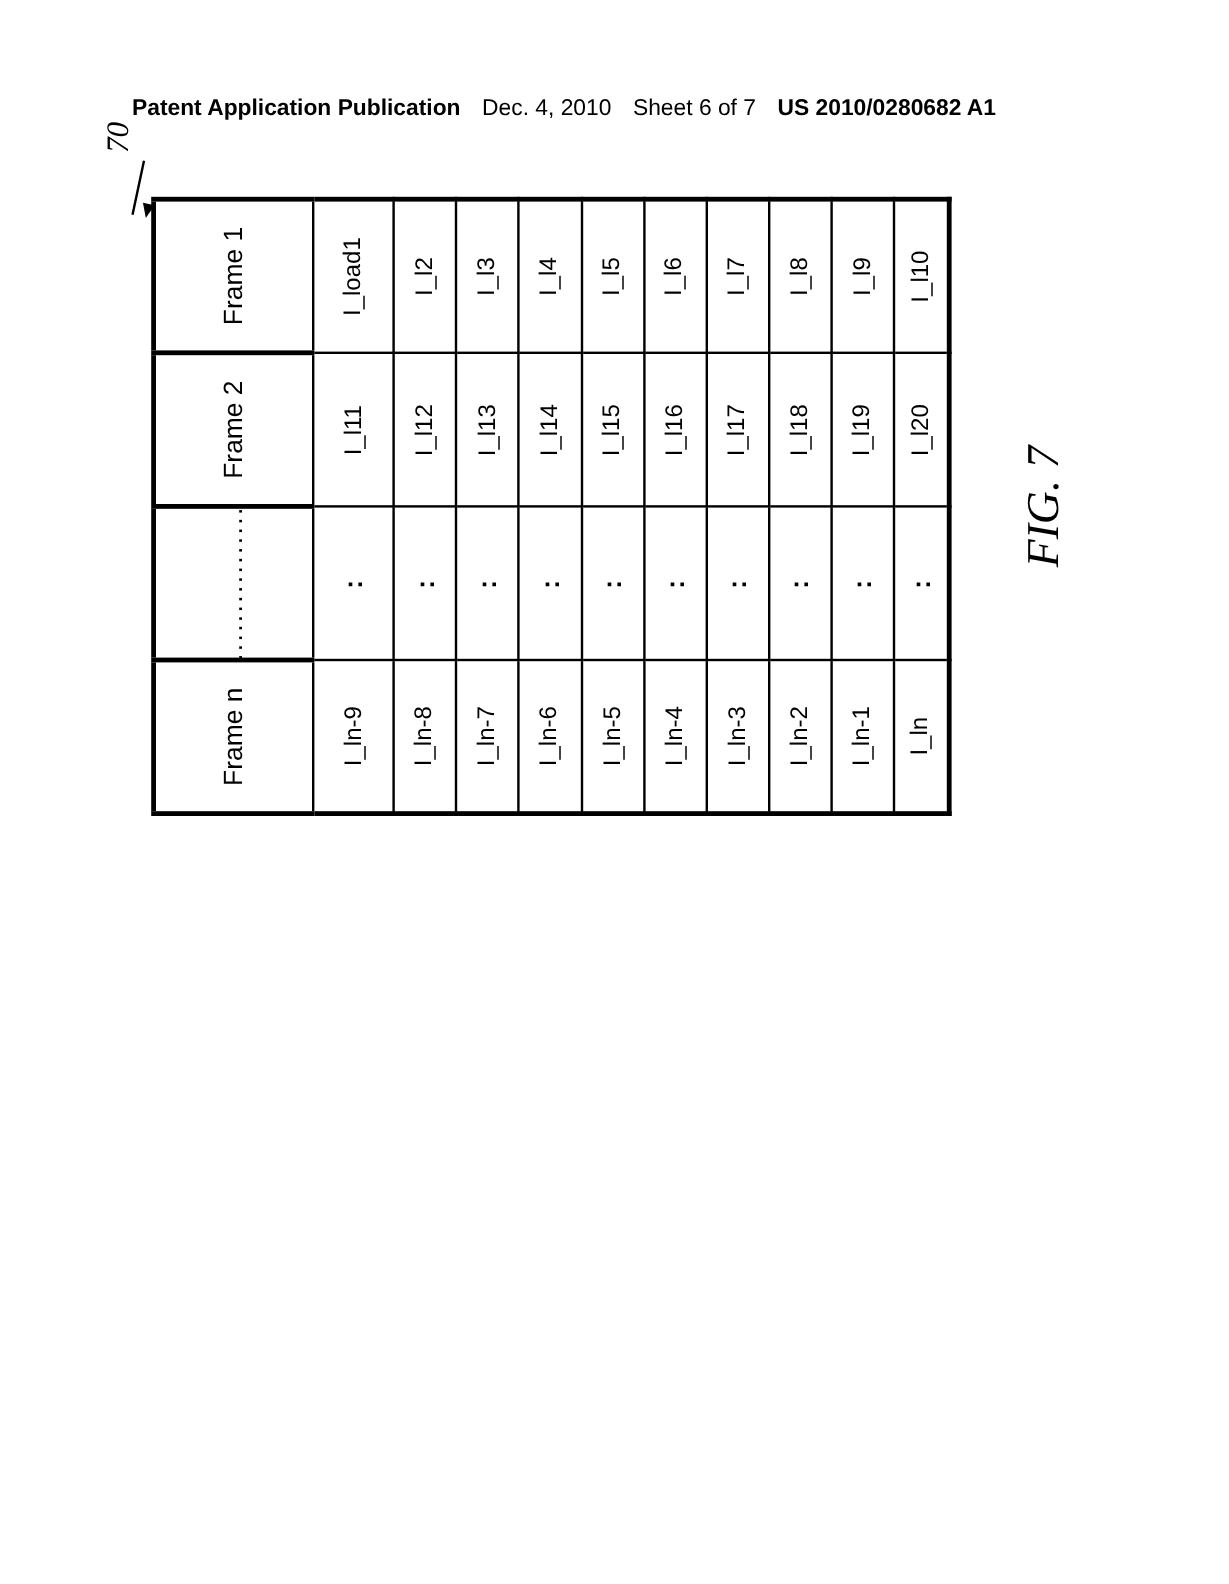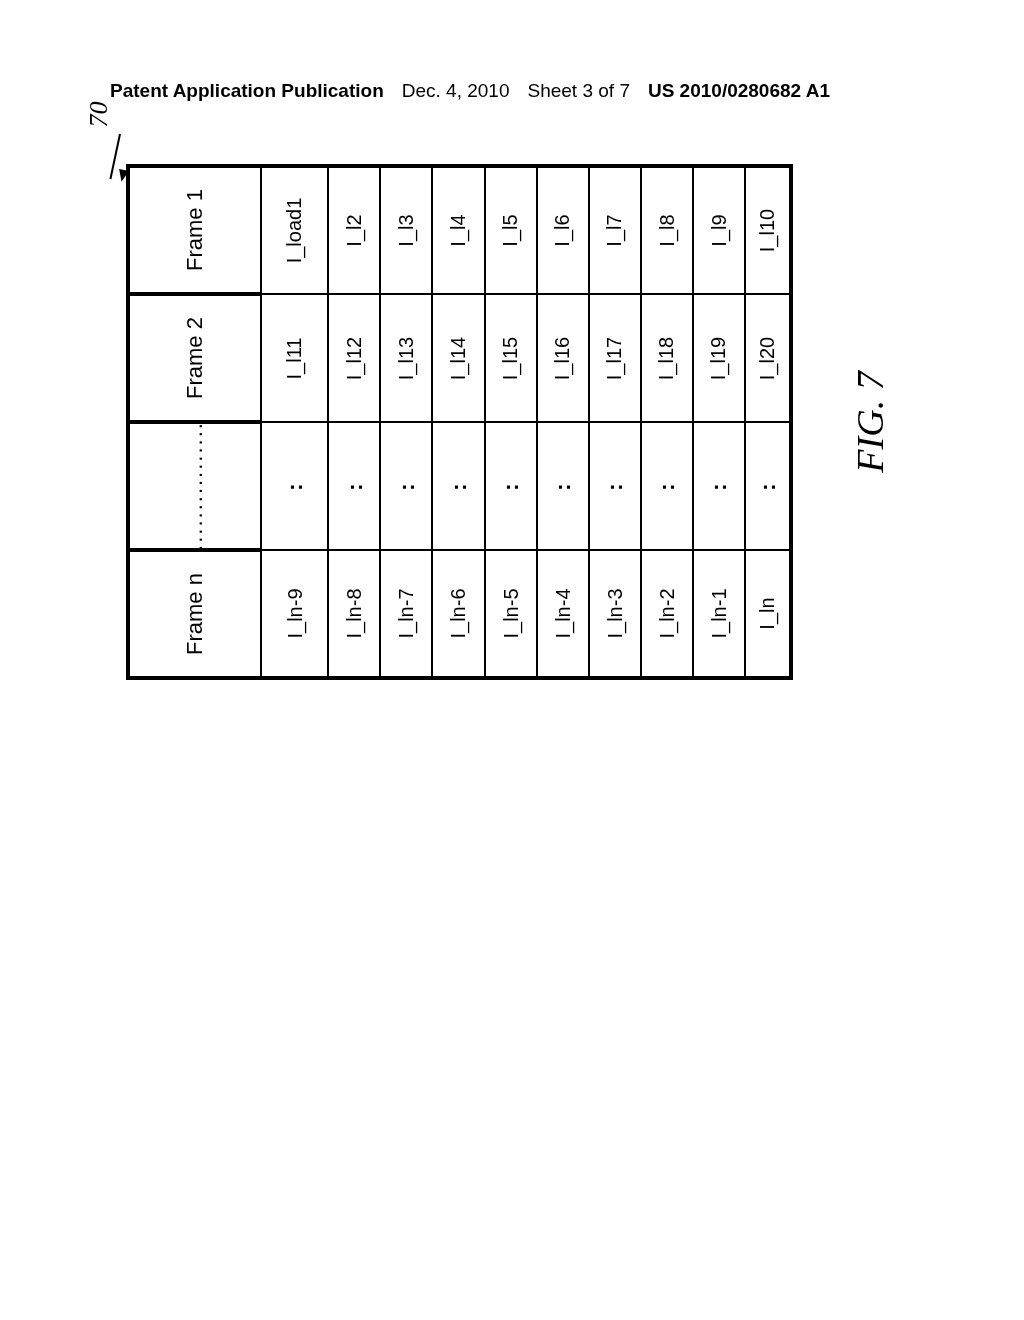--- a/index.html
+++ b/index.html
@@ -120,21 +120,21 @@
     transform: rotate(-90deg);
     white-space: nowrap;
   }
 </style>
 </head>
 <body>
 
 <div class="header">
   <span class="pub">Patent Application Publication</span>
   <span class="date">Dec. 4, 2010</span>
-  <span class="sheet">Sheet 3 of 7</span>
+  <span class="sheet">Sheet 6 of 7</span>
   <span class="docnum">US 2010/0280682 A1</span>
 </div>
 
 <div class="page-content">
   <div class="table-wrap">
     <div class="refnum">
       <span class="leader"></span>
       <span>70</span>
     </div>
 

